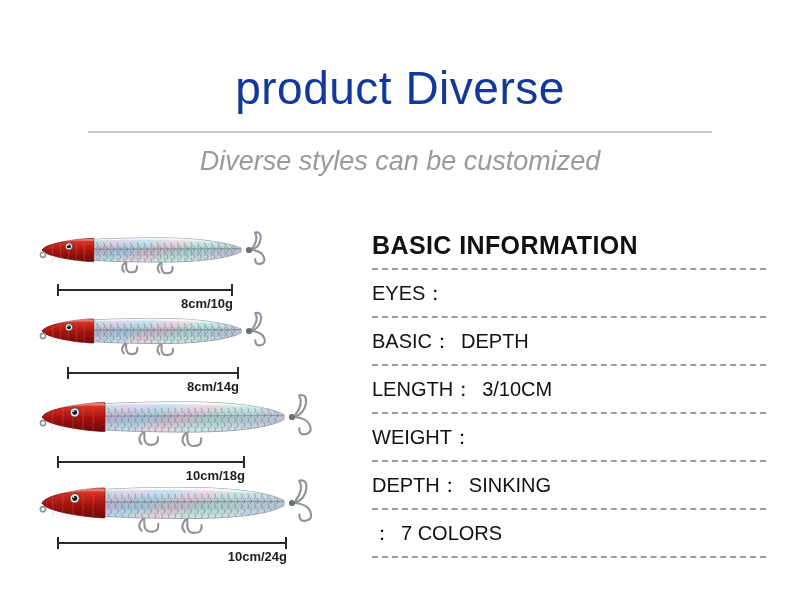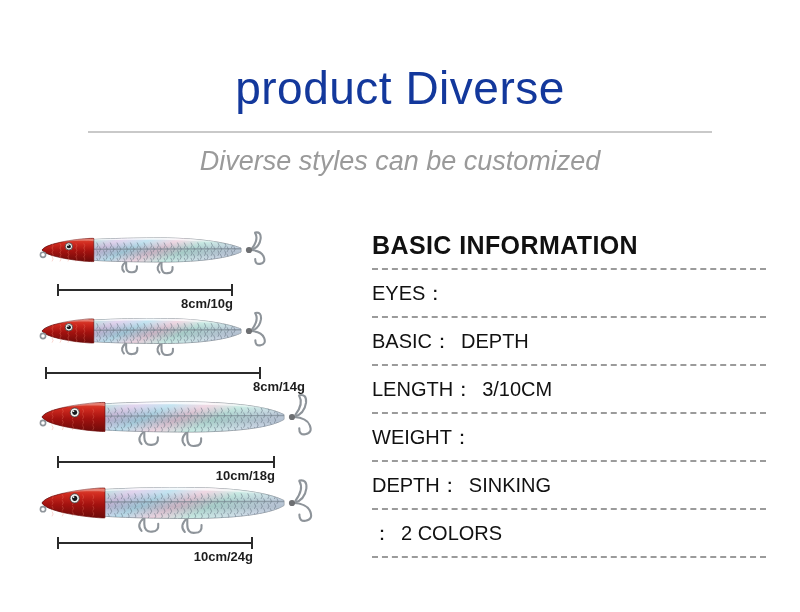--- a/index.html
+++ b/index.html
@@ -561,21 +561,21 @@
           <path d="M 29.948 35.85850000000001 q 2.2 2.6 0 4.8" fill="none" stroke="#f0806d" stroke-opacity=".35" stroke-width="0.9"></path>
           <path d="M 37.896 35.85850000000001 q 2.2 2.6 0 4.8" fill="none" stroke="#f0806d" stroke-opacity=".35" stroke-width="0.9"></path>
           <path d="M 45.844 35.85850000000001 q 2.2 2.6 0 4.8" fill="none" stroke="#f0806d" stroke-opacity=".35" stroke-width="0.9"></path>
           <path d="M 53.792 35.85850000000001 q 2.2 2.6 0 4.8" fill="none" stroke="#f0806d" stroke-opacity=".35" stroke-width="0.9"></path>
           <path d="M 17 22.1415 C 30 17.1535, 55.74 16.2806, 63.74 17.5276 L 63.74 20.0216 C 53.74 18.7746, 30 19.6475, 17 23.7626 Z" fill="#ffffff" fill-opacity=".32"></path>
           <circle cx="38.9048" cy="25.259" r="3.741" fill="#f2f2f0" stroke="#3a3a3a" stroke-width="0.8"></circle>
             <circle cx="38.9048" cy="25.259" r="2.0575500000000004" fill="#15181c"></circle>
             <circle cx="37.96955" cy="24.21152" r="0.67338" fill="#ffffff"></circle>
           <circle cx="13" cy="33.988" r="2.6" fill="none" stroke="#8e949a" stroke-width="1.6"></circle>
         </svg></div>
-      <div class="measure-bar" style="left: 15px; top: 65px; width: 172px; padding-left: 44px;">
+      <div class="measure-bar" style="left: 37px; top: 65px; width: 172px;">
         <div class="measure-line"></div>
         <div class="measure-cap left"></div>
         <div class="measure-cap right"></div>
         <div class="measure-label">8cm/14g</div>
       </div>
     </div>
     <div class="lure-row" style="top: 160px;">
       <div class="lure-figure"><svg width="288" height="70" viewBox="0 0 288 70">
           <defs>
     <linearGradient id="headG2" x1="0" y1="0" x2="0" y2="1">
@@ -792,21 +792,21 @@
           <path d="M 32.184 43.2775 q 2.2 2.6 0 4.8" fill="none" stroke="#f0806d" stroke-opacity=".35" stroke-width="0.9"></path>
           <path d="M 42.368 43.2775 q 2.2 2.6 0 4.8" fill="none" stroke="#f0806d" stroke-opacity=".35" stroke-width="0.9"></path>
           <path d="M 52.55200000000001 43.2775 q 2.2 2.6 0 4.8" fill="none" stroke="#f0806d" stroke-opacity=".35" stroke-width="0.9"></path>
           <path d="M 62.736000000000004 43.2775 q 2.2 2.6 0 4.8" fill="none" stroke="#f0806d" stroke-opacity=".35" stroke-width="0.9"></path>
           <path d="M 17 26.7225 C 30 20.7025, 66.92 19.649, 74.92 21.154 L 74.92 24.164 C 64.92 22.659000000000002, 30 23.7125, 17 28.679000000000002 Z" fill="#ffffff" fill-opacity=".32"></path>
           <circle cx="44.7184" cy="30.485" r="4.515" fill="#f2f2f0" stroke="#3a3a3a" stroke-width="0.8"></circle>
             <circle cx="44.7184" cy="30.485" r="2.48325" fill="#15181c"></circle>
             <circle cx="43.589650000000006" cy="29.2208" r="0.8126999999999999" fill="#ffffff"></circle>
           <circle cx="13" cy="41.019999999999996" r="2.6" fill="none" stroke="#8e949a" stroke-width="1.6"></circle>
         </svg></div>
-      <div class="measure-bar" style="left: 27px; top: 74px; width: 218px;">
+      <div class="measure-bar" style="left: 27px; top: 74px; width: 188px;">
         <div class="measure-line"></div>
         <div class="measure-cap left"></div>
         <div class="measure-cap right"></div>
         <div class="measure-label">10cm/18g</div>
       </div>
     </div>
     <div class="lure-row" style="top: 245px;">
       <div class="lure-figure"><svg width="288" height="72" viewBox="0 0 288 72">
           <defs>
     <linearGradient id="headG3" x1="0" y1="0" x2="0" y2="1">
@@ -1023,21 +1023,21 @@
           <path d="M 32.184 44.513999999999996 q 2.2 2.6 0 4.8" fill="none" stroke="#f0806d" stroke-opacity=".35" stroke-width="0.9"></path>
           <path d="M 42.368 44.513999999999996 q 2.2 2.6 0 4.8" fill="none" stroke="#f0806d" stroke-opacity=".35" stroke-width="0.9"></path>
           <path d="M 52.55200000000001 44.513999999999996 q 2.2 2.6 0 4.8" fill="none" stroke="#f0806d" stroke-opacity=".35" stroke-width="0.9"></path>
           <path d="M 62.736000000000004 44.513999999999996 q 2.2 2.6 0 4.8" fill="none" stroke="#f0806d" stroke-opacity=".35" stroke-width="0.9"></path>
           <path d="M 17 27.485999999999997 C 30 21.294, 66.92 20.2104, 74.92 21.758399999999998 L 74.92 24.8544 C 64.92 23.3064, 30 24.39, 17 29.4984 Z" fill="#ffffff" fill-opacity=".32"></path>
           <circle cx="44.7184" cy="31.356" r="4.644" fill="#f2f2f0" stroke="#3a3a3a" stroke-width="0.8"></circle>
             <circle cx="44.7184" cy="31.356" r="2.5542000000000002" fill="#15181c"></circle>
             <circle cx="43.5574" cy="30.055680000000002" r="0.83592" fill="#ffffff"></circle>
           <circle cx="13" cy="42.192" r="2.6" fill="none" stroke="#8e949a" stroke-width="1.6"></circle>
         </svg></div>
-      <div class="measure-bar" style="left: 27px; top: 70px; width: 196px;">
+      <div class="measure-bar" style="left: 27px; top: 70px; width: 230px;">
         <div class="measure-line"></div>
         <div class="measure-cap left"></div>
         <div class="measure-cap right"></div>
         <div class="measure-label">10cm/24g</div>
       </div>
     </div>
   </div>
 
 <div id="info-panel">
   <div id="info-heading">BASIC INFORMATION</div>
@@ -1066,17 +1066,17 @@
       </div>
       <div class="dashed-sep"></div>
       <div class="spec-row">
         <span class="spec-key">DEPTH</span>
         <span class="spec-colon">：</span>
         <span class="spec-val">SINKING</span>
       </div>
       <div class="dashed-sep"></div>
       <div class="spec-row">
         <span class="spec-colon">：</span>
-        <span class="spec-val">2 COLORS</span>
+        <span class="spec-val">7 COLORS</span>
       </div>
       <div class="dashed-sep"></div>
     </div>
 </div>
 
 </body></html>

